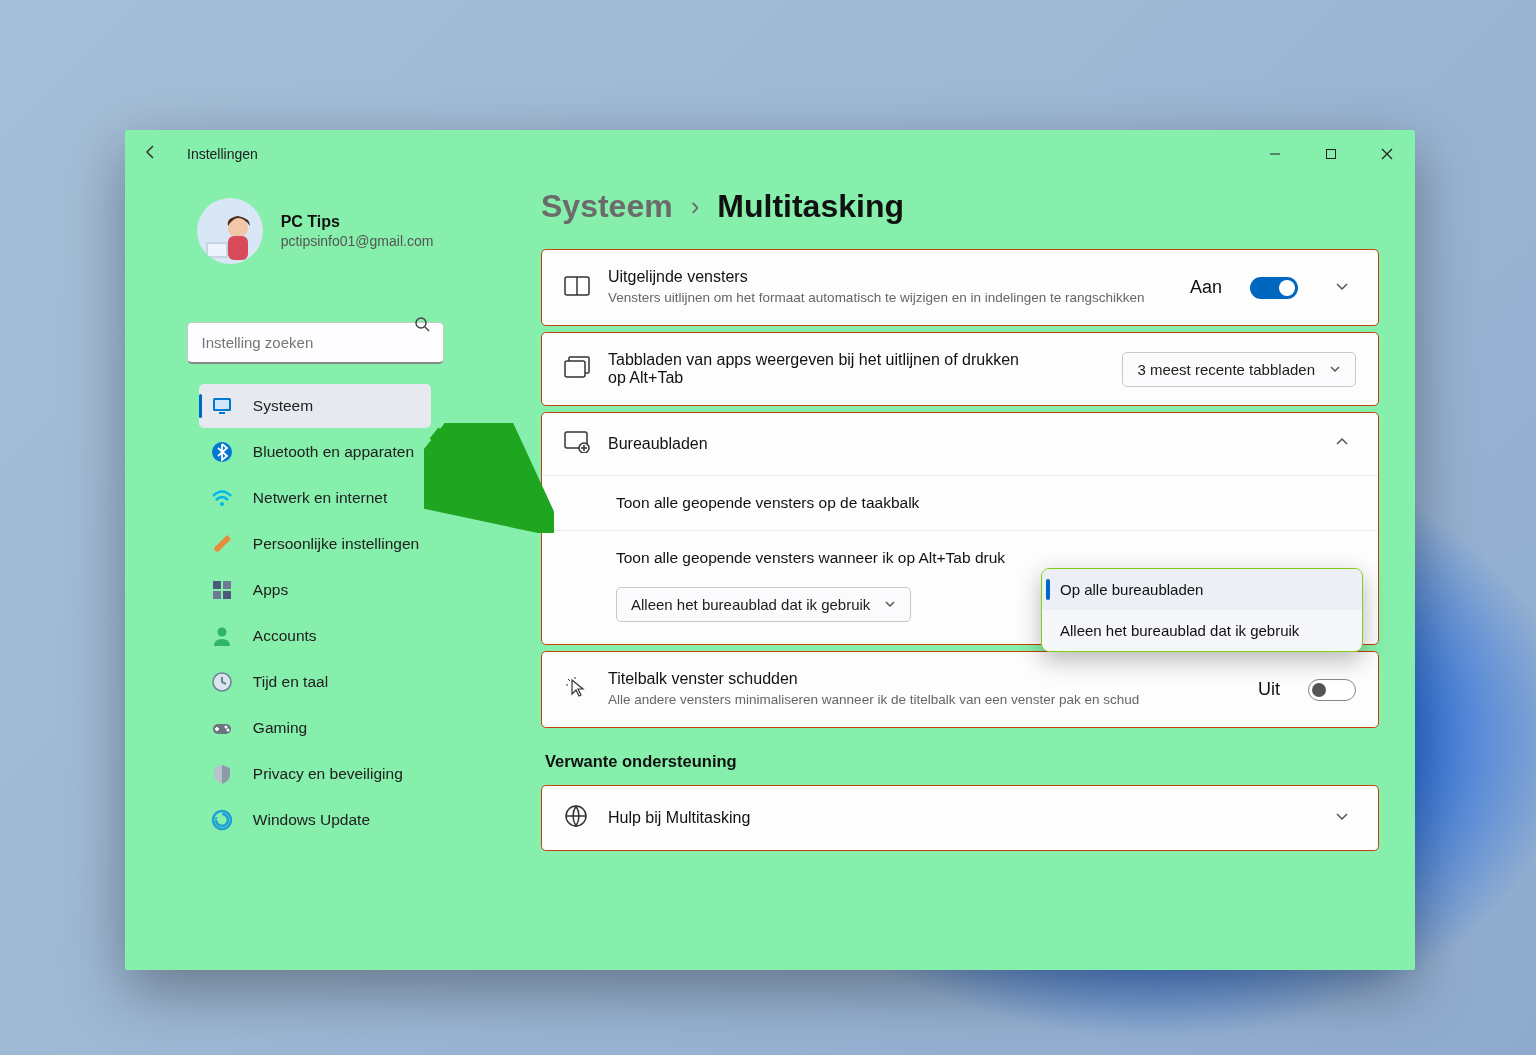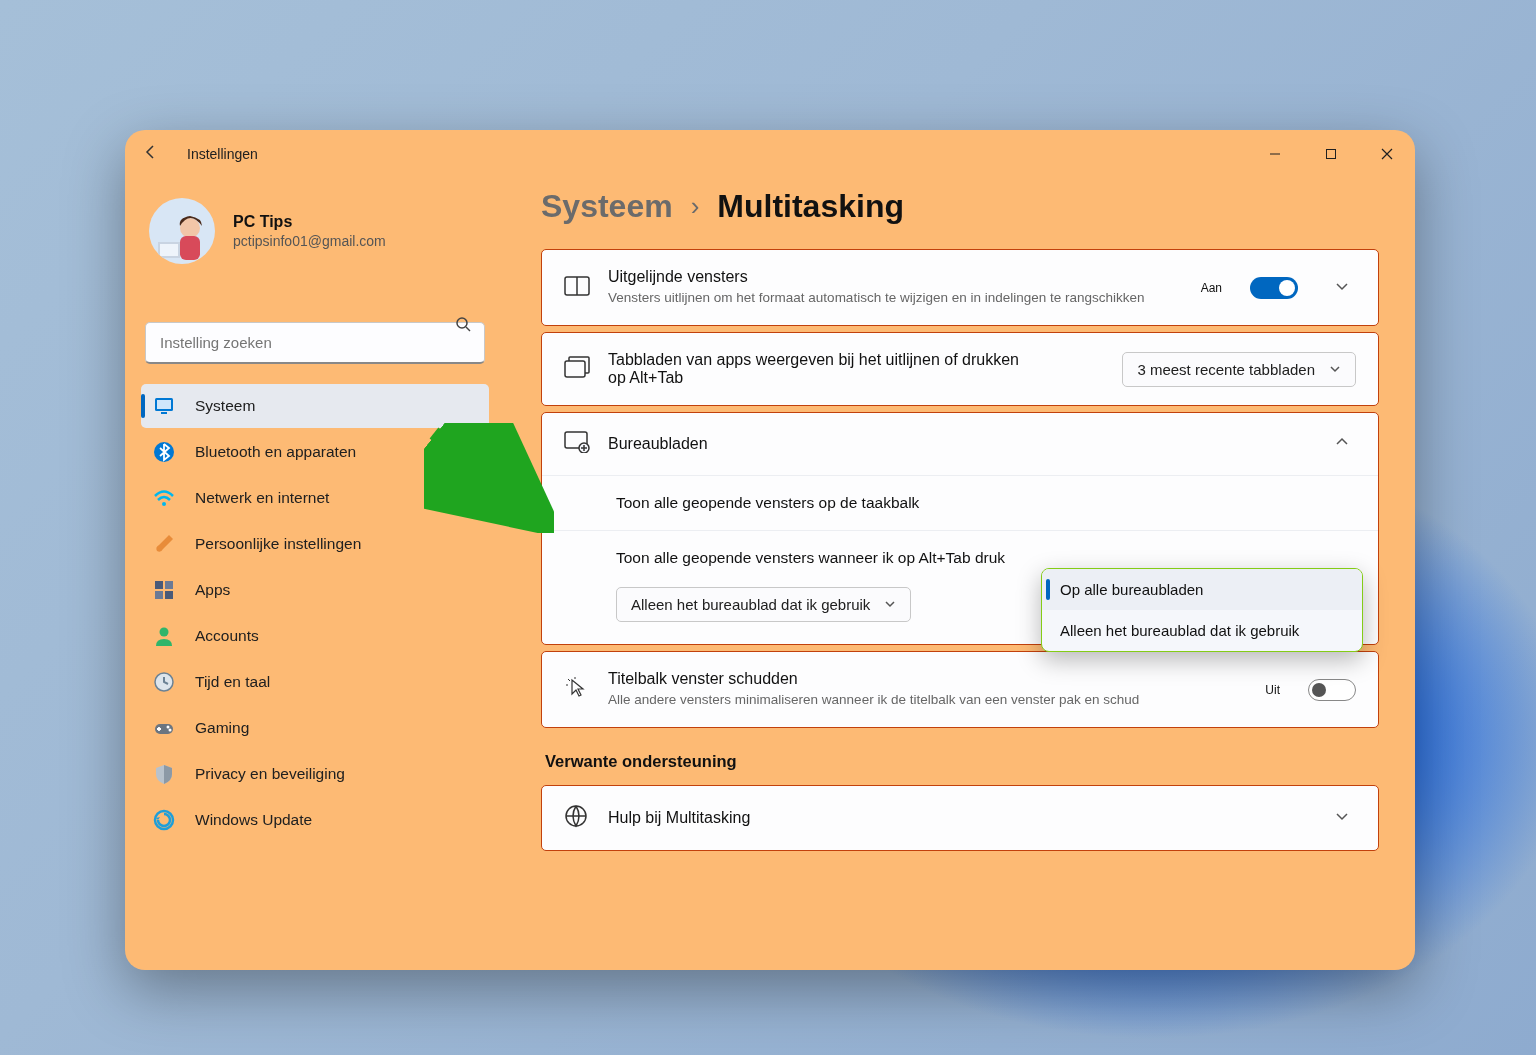--- a/index.html
+++ b/index.html
@@ -12,38 +12,38 @@
     position: absolute; inset: 0;
     background:
       radial-gradient(ellipse 700px 500px at 75% 70%, #2e8ef5 0%, #1360e0 30%, transparent 60%),
       radial-gradient(ellipse 500px 400px at 60% 40%, #4da5ff 0%, transparent 50%),
       linear-gradient(135deg, #a5bfd8 0%, #9fb9d5 40%, #8eabcf 100%);
   }
   .window {
     position: absolute;
     left: 125px; top: 130px;
     width: 1290px; height: 840px;
-    background: #fdba74;
-    border-radius: 20px;
+    background: #86efac;
+    border-radius: 2px;
     box-shadow: 0 20px 60px rgba(0,0,0,0.35);
     overflow: hidden;
     display: flex; flex-direction: column;
   }
   .titlebar {
     display: flex; align-items: center; height: 48px;
     padding-left: 18px;
   }
   .titlebar .back { width: 20px; color:#333; cursor:pointer; }
   .titlebar .title { margin-left: 24px; font-size: 14px; color:#202020; }
   .titlebar .spacer { flex:1; }
   .win-controls { display:flex; }
   .win-btn { width:56px; height:48px; display:flex; align-items:center; justify-content:center; color:#202020; }
   .win-btn svg { width:12px; height:12px; }
   .body { flex:1; display:flex; overflow:hidden; }
-  .sidebar { width:380px; padding: 10px 10px 10px 10px; display:flex; flex-direction:column; }
+  .sidebar { width:380px; padding: 10px 10px 10px 10px; display:flex; flex-direction:column;align-items:center; }
   .profile { display:flex; align-items:center; padding: 10px 14px 24px 14px; }
   .avatar { width:66px; height:66px; border-radius:50%; background:#d8e6f5; display:flex; align-items:flex-end; justify-content:center; overflow:hidden; }
   .avatar svg { width:60px; height:60px; }
   .profile-text { margin-left:18px; }
   .profile-name { font-size:16px; font-weight:600; color:#111; }
   .profile-email { font-size:14px; color:#555; margin-top:2px; }
   .search-wrap { margin: 0 10px 20px 10px; position:relative; }
   .search {
     width:100%; height:42px; border:1px solid #c8c8c8; border-radius:5px;
     padding: 0 42px 0 14px; font-size:15px; background:#fdfdff;
@@ -74,21 +74,21 @@
     margin-bottom:6px;
   }
   .row {
     display:flex; align-items:center; padding: 18px 22px;
     gap:18px;
   }
   .row-icon { width:26px; color:#333; flex-shrink:0; }
   .row-text { flex:1; }
   .row-title { font-size:16px; color:#111; }
   .row-sub { font-size:13.5px; color:#666; margin-top:3px; line-height:1.35; max-width:560px;}
-  .toggle-label { font-size:12px; color:#111; margin-right:10px; }
+  .toggle-label { font-size:18px; color:#111; margin-right:10px; }
   .toggle {
     width:48px; height:22px; border-radius:11px; position:relative; flex-shrink:0;
   }
   .toggle.on { background:#0067c0; }
   .toggle.off { background:#fff; border:1px solid #888; }
   .toggle .knob {
     position:absolute; top:3px; width:16px; height:16px; border-radius:50%; background:#fff;
   }
   .toggle.on .knob { right:3px; }
   .toggle.off .knob { left:3px; background:#555; width:14px; height:14px; top:3px; }

